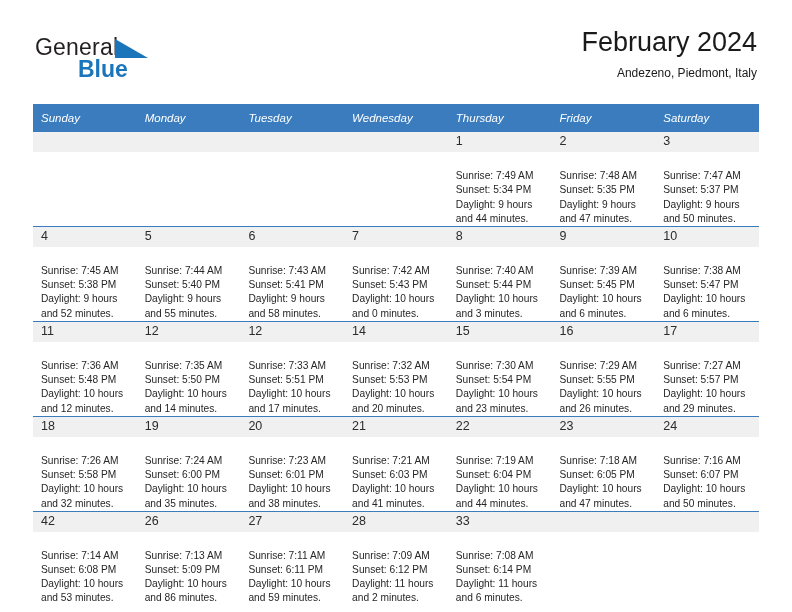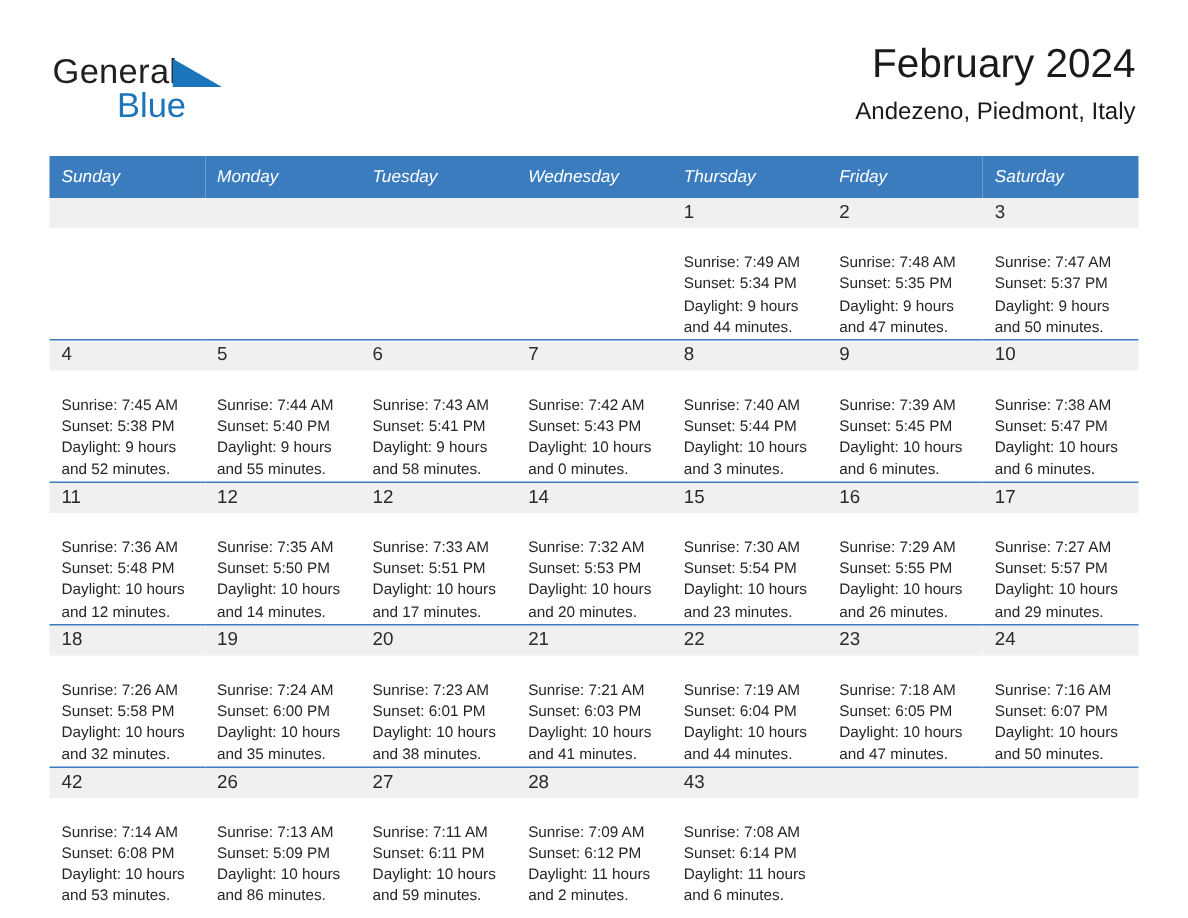--- a/index.html
+++ b/index.html
@@ -47,36 +47,37 @@
     margin-left: -3px;
     margin-top: 3px;
   }
   .logo-blue {
     font-size: 23px;
     color: #1b75bb;
     line-height: 1;
     display: block;
     margin-top: -4px;
     margin-left: 43px;
+    font-weight: bold;
   }
 
   .title-wrap {
     position: absolute;
     right: 2px;
     top: 27px;
     text-align: right;
   }
   .cal-title {
     font-size: 27px;
     color: #1a1a1a;
     line-height: 1.15;
     white-space: nowrap;
   }
   .cal-sub {
-    font-size: 16px;
+    font-size: 12px;
     color: #1a1a1a;
     margin-top: 8px;
     white-space: nowrap;
   }
 
   
   .calendar {
     width: 726px;
     border-collapse: collapse;
     table-layout: fixed;
@@ -442,21 +443,21 @@
           <td>
             <div class="daynum">28</div>
             <div class="info">
               <div>Sunrise: 7:09 AM</div>
               <div>Sunset: 6:12 PM</div>
               <div>Daylight: 11 hours</div>
               <div>and 2 minutes.</div>
             </div>
           </td>
           <td>
-            <div class="daynum">43</div>
+            <div class="daynum">33</div>
             <div class="info">
               <div>Sunrise: 7:08 AM</div>
               <div>Sunset: 6:14 PM</div>
               <div>Daylight: 11 hours</div>
               <div>and 6 minutes.</div>
             </div>
           </td>
           <td>
             <div class="daynum empty">&nbsp;</div>
           </td>

